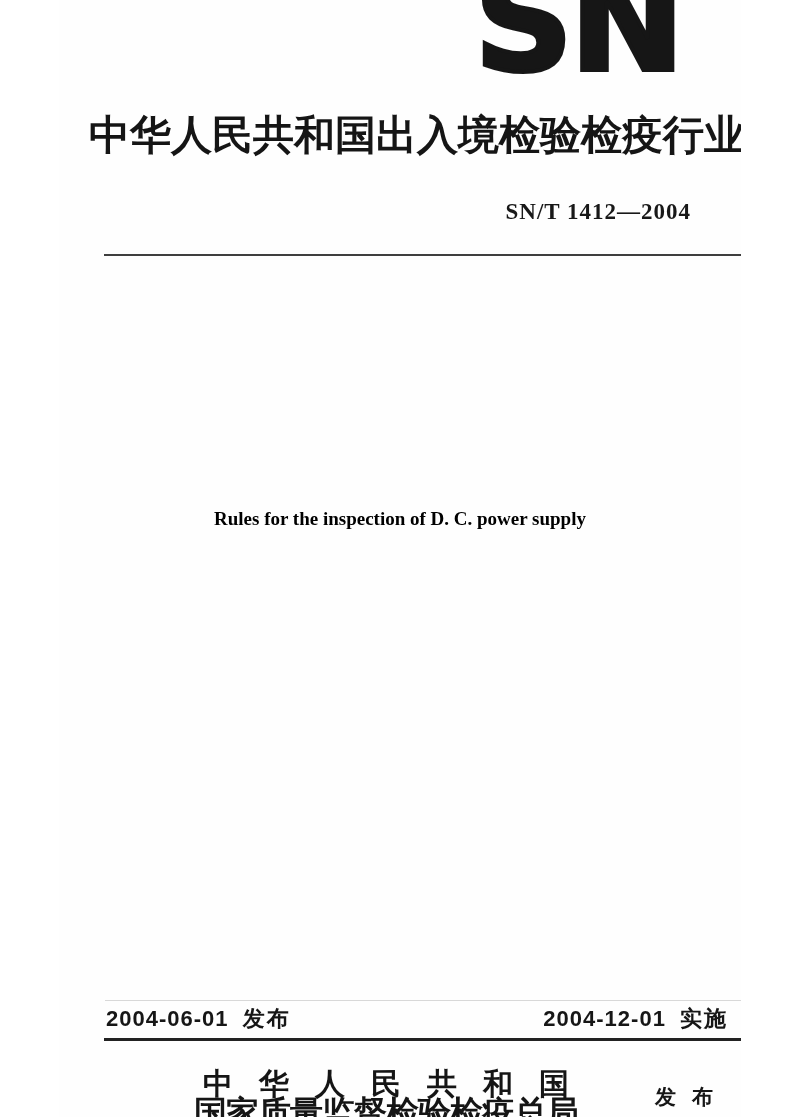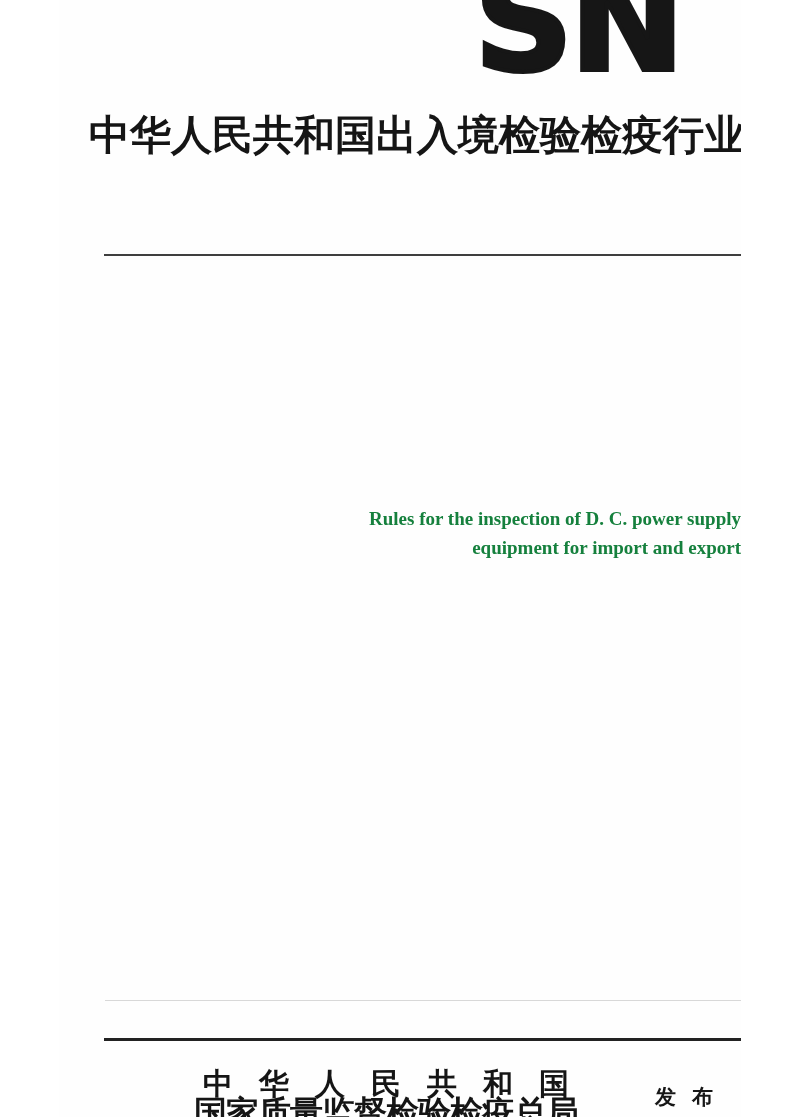--- a/index.html
+++ b/index.html
@@ -96,26 +96,26 @@
     color: #141414;
     white-space: nowrap;
   }
 
   
   .english-title {
     position: absolute;
     top: 504px;
     left: 0;
     right: 0;
-    text-align: right;
+    text-align: center;
     font-family: "Liberation Serif", serif;
     font-weight: 700;
     font-size: 19px;
     line-height: 29px;
-    color: #15803d;
+    color: #000000;
   }
 
   
   .date-band-topline {
     position: absolute;
     top: 1000px;
     left: 46px;
     width: 728px;
     height: 1px;
     background: #d8d8d8;
@@ -189,31 +189,41 @@
 </head>
 <body>
 
 <div class="page">
 
   <div class="sn-logo">SN</div>
 
   <div class="header-title">中华人民共和国出入境检验检疫行业标准</div>
 
 
+  <div class="std-number">SN/T 1412—2004</div>
 
   <div class="header-rule"></div>
 
 
   <div class="english-title">
     <div>Rules for the inspection of D. C. power supply</div>
-    <div>equipment for import and export</div>
   </div>
 
   <div class="date-band-topline"></div>
 
+  <div class="date-band">
+    <div class="date-item">
+      <span class="date-num">2004-06-01</span>
+      <span class="date-label">发布</span>
+    </div>
+    <div class="date-item">
+      <span class="date-num">2004-12-01</span>
+      <span class="date-label">实施</span>
+    </div>
+  </div>
 
   <div class="date-band-bottomline"></div>
 
   <div class="publisher">
     <span class="publisher-line1">中华人民共和国</span>
     <span class="publisher-line2">国家质量监督检验检疫总局</span>
   </div>
 
   <div class="publish-label">发布</div>
 

